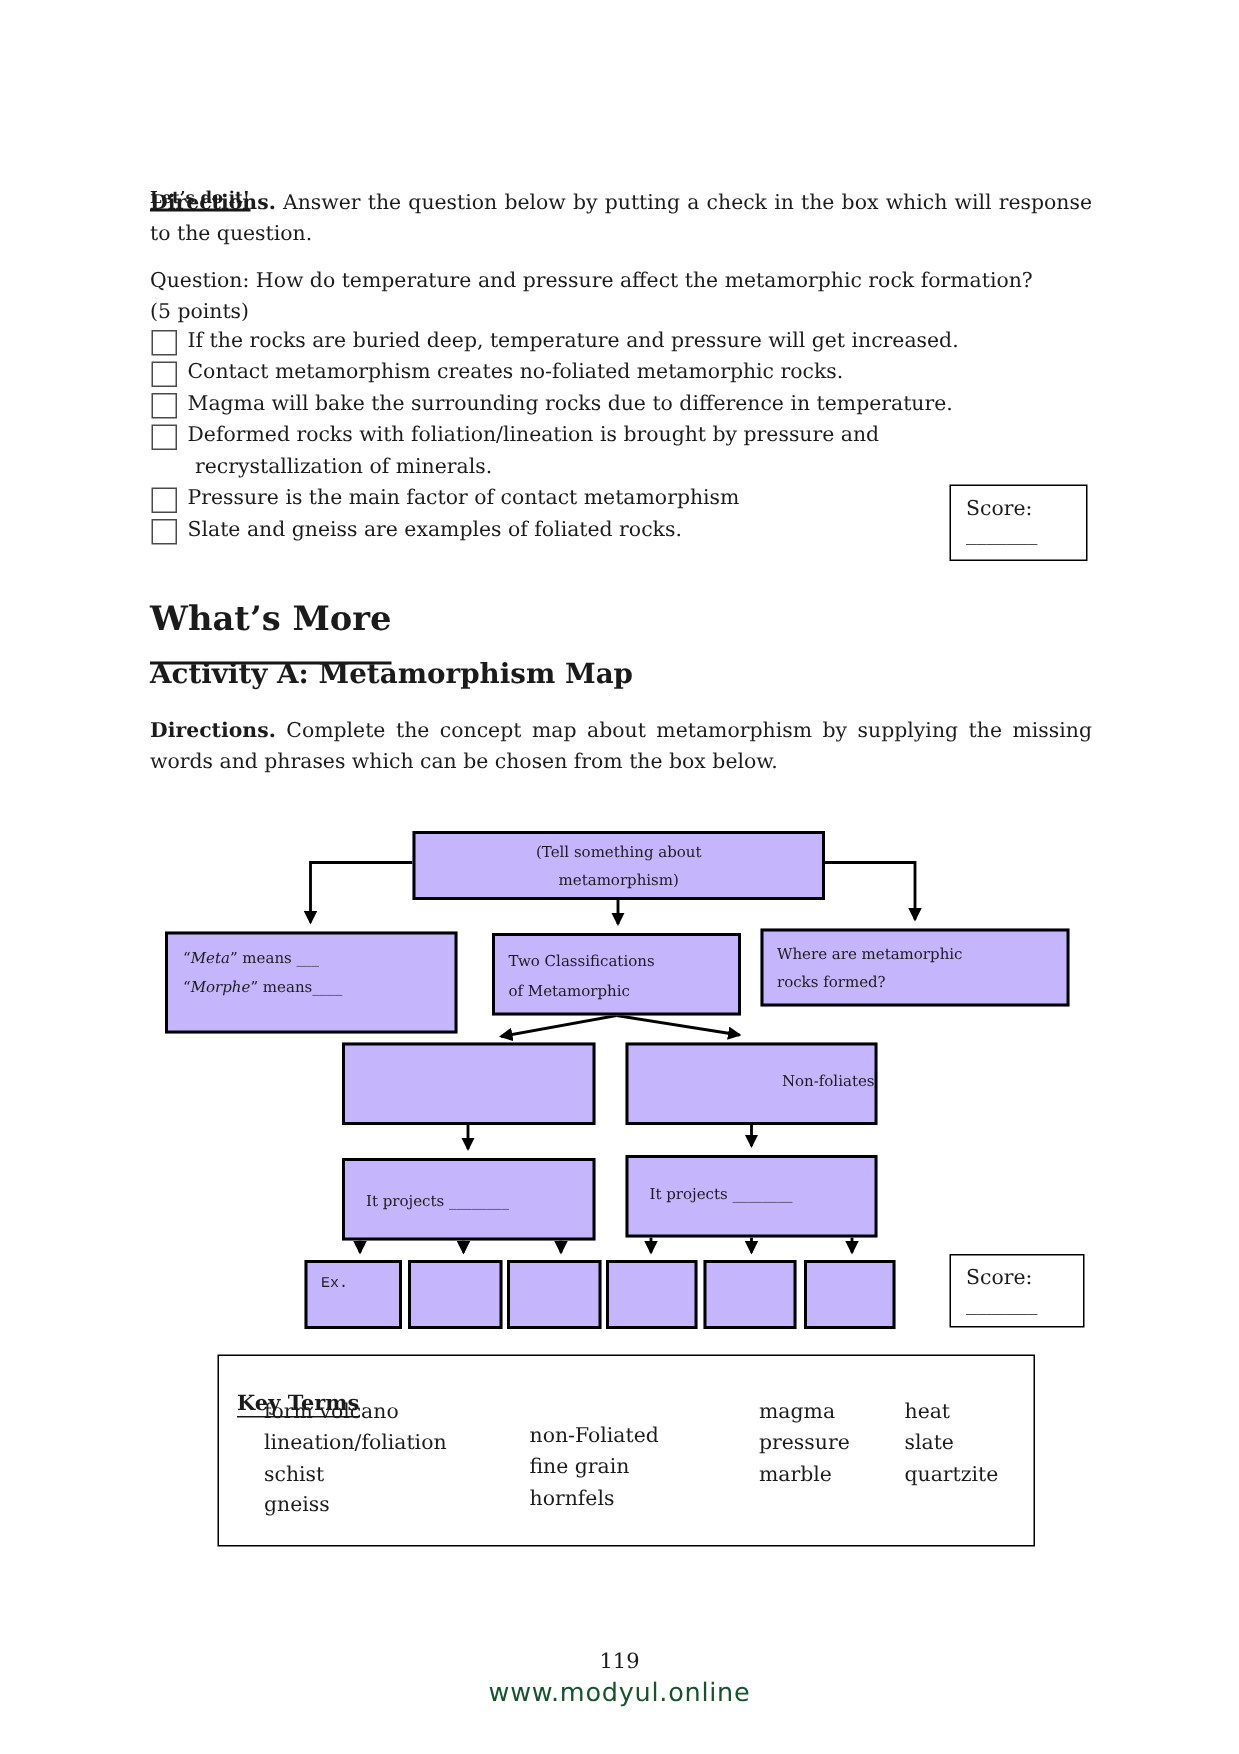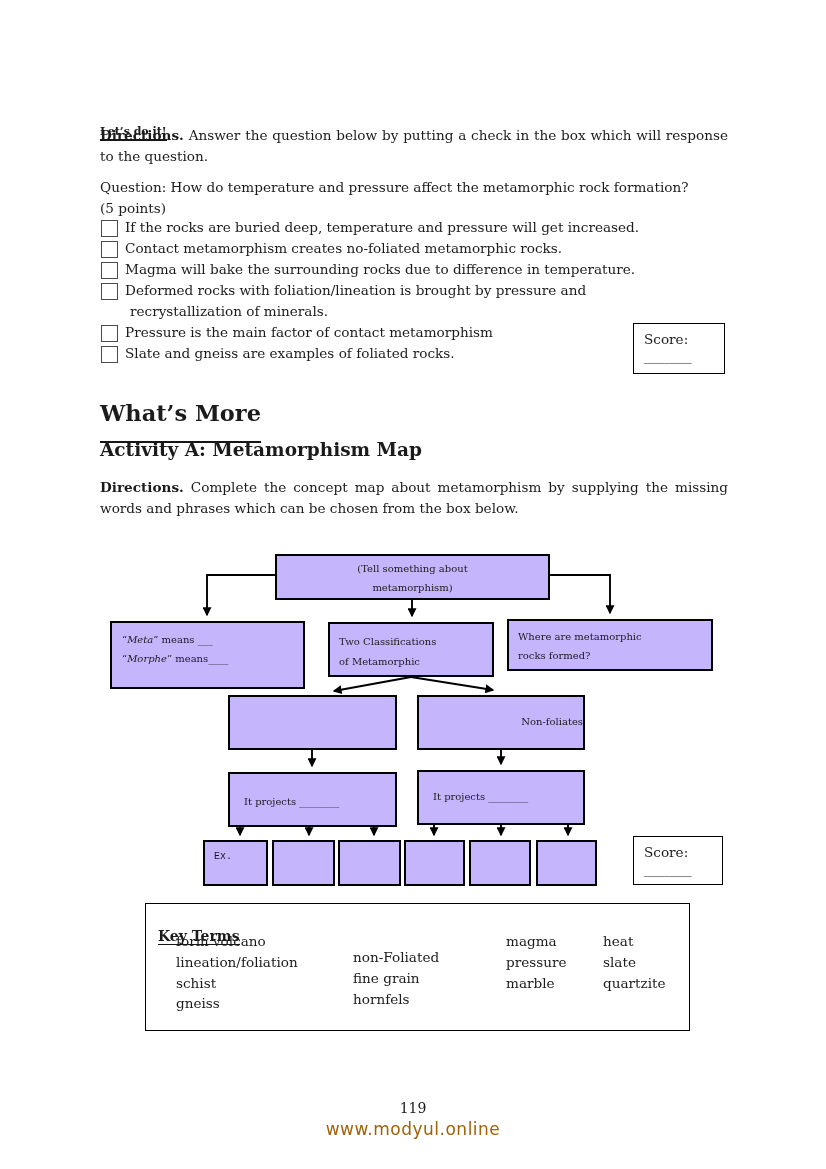--- a/index.html
+++ b/index.html
@@ -67,21 +67,21 @@
   .key-title {
     display:inline-block; margin:24px 0 0 12px; font-weight:bold;
     border-bottom:1.6px solid #161616; font-size:14px;
   }
   .kcol { position:absolute; top:27px; line-height:20.8px; }
   .kcol1 { left:30px; }  .kcol2 { left:207px;margin-top:16px; }  .kcol3 { left:360px; }  .kcol4 { left:457px; }
   
   .page-num  { position:absolute; left:0; top:1100px; width:826px; text-align:center; font-size:14px; }
   .watermark {
     position:absolute; left:0; top:1119px; width:826px; text-align:center;
-    font-size:17px; color:#a16207; font-family:"DejaVu Sans", sans-serif; letter-spacing:0.5px;
+    font-size:17px; color:#14532d; font-family:"DejaVu Sans", sans-serif; letter-spacing:0.5px;
   }
 </style>
 </head>
 <body>
 
 <div class="page">
 
   <div class="s1-title">Let’s do it!</div>
 
   <div class="para directions1">

